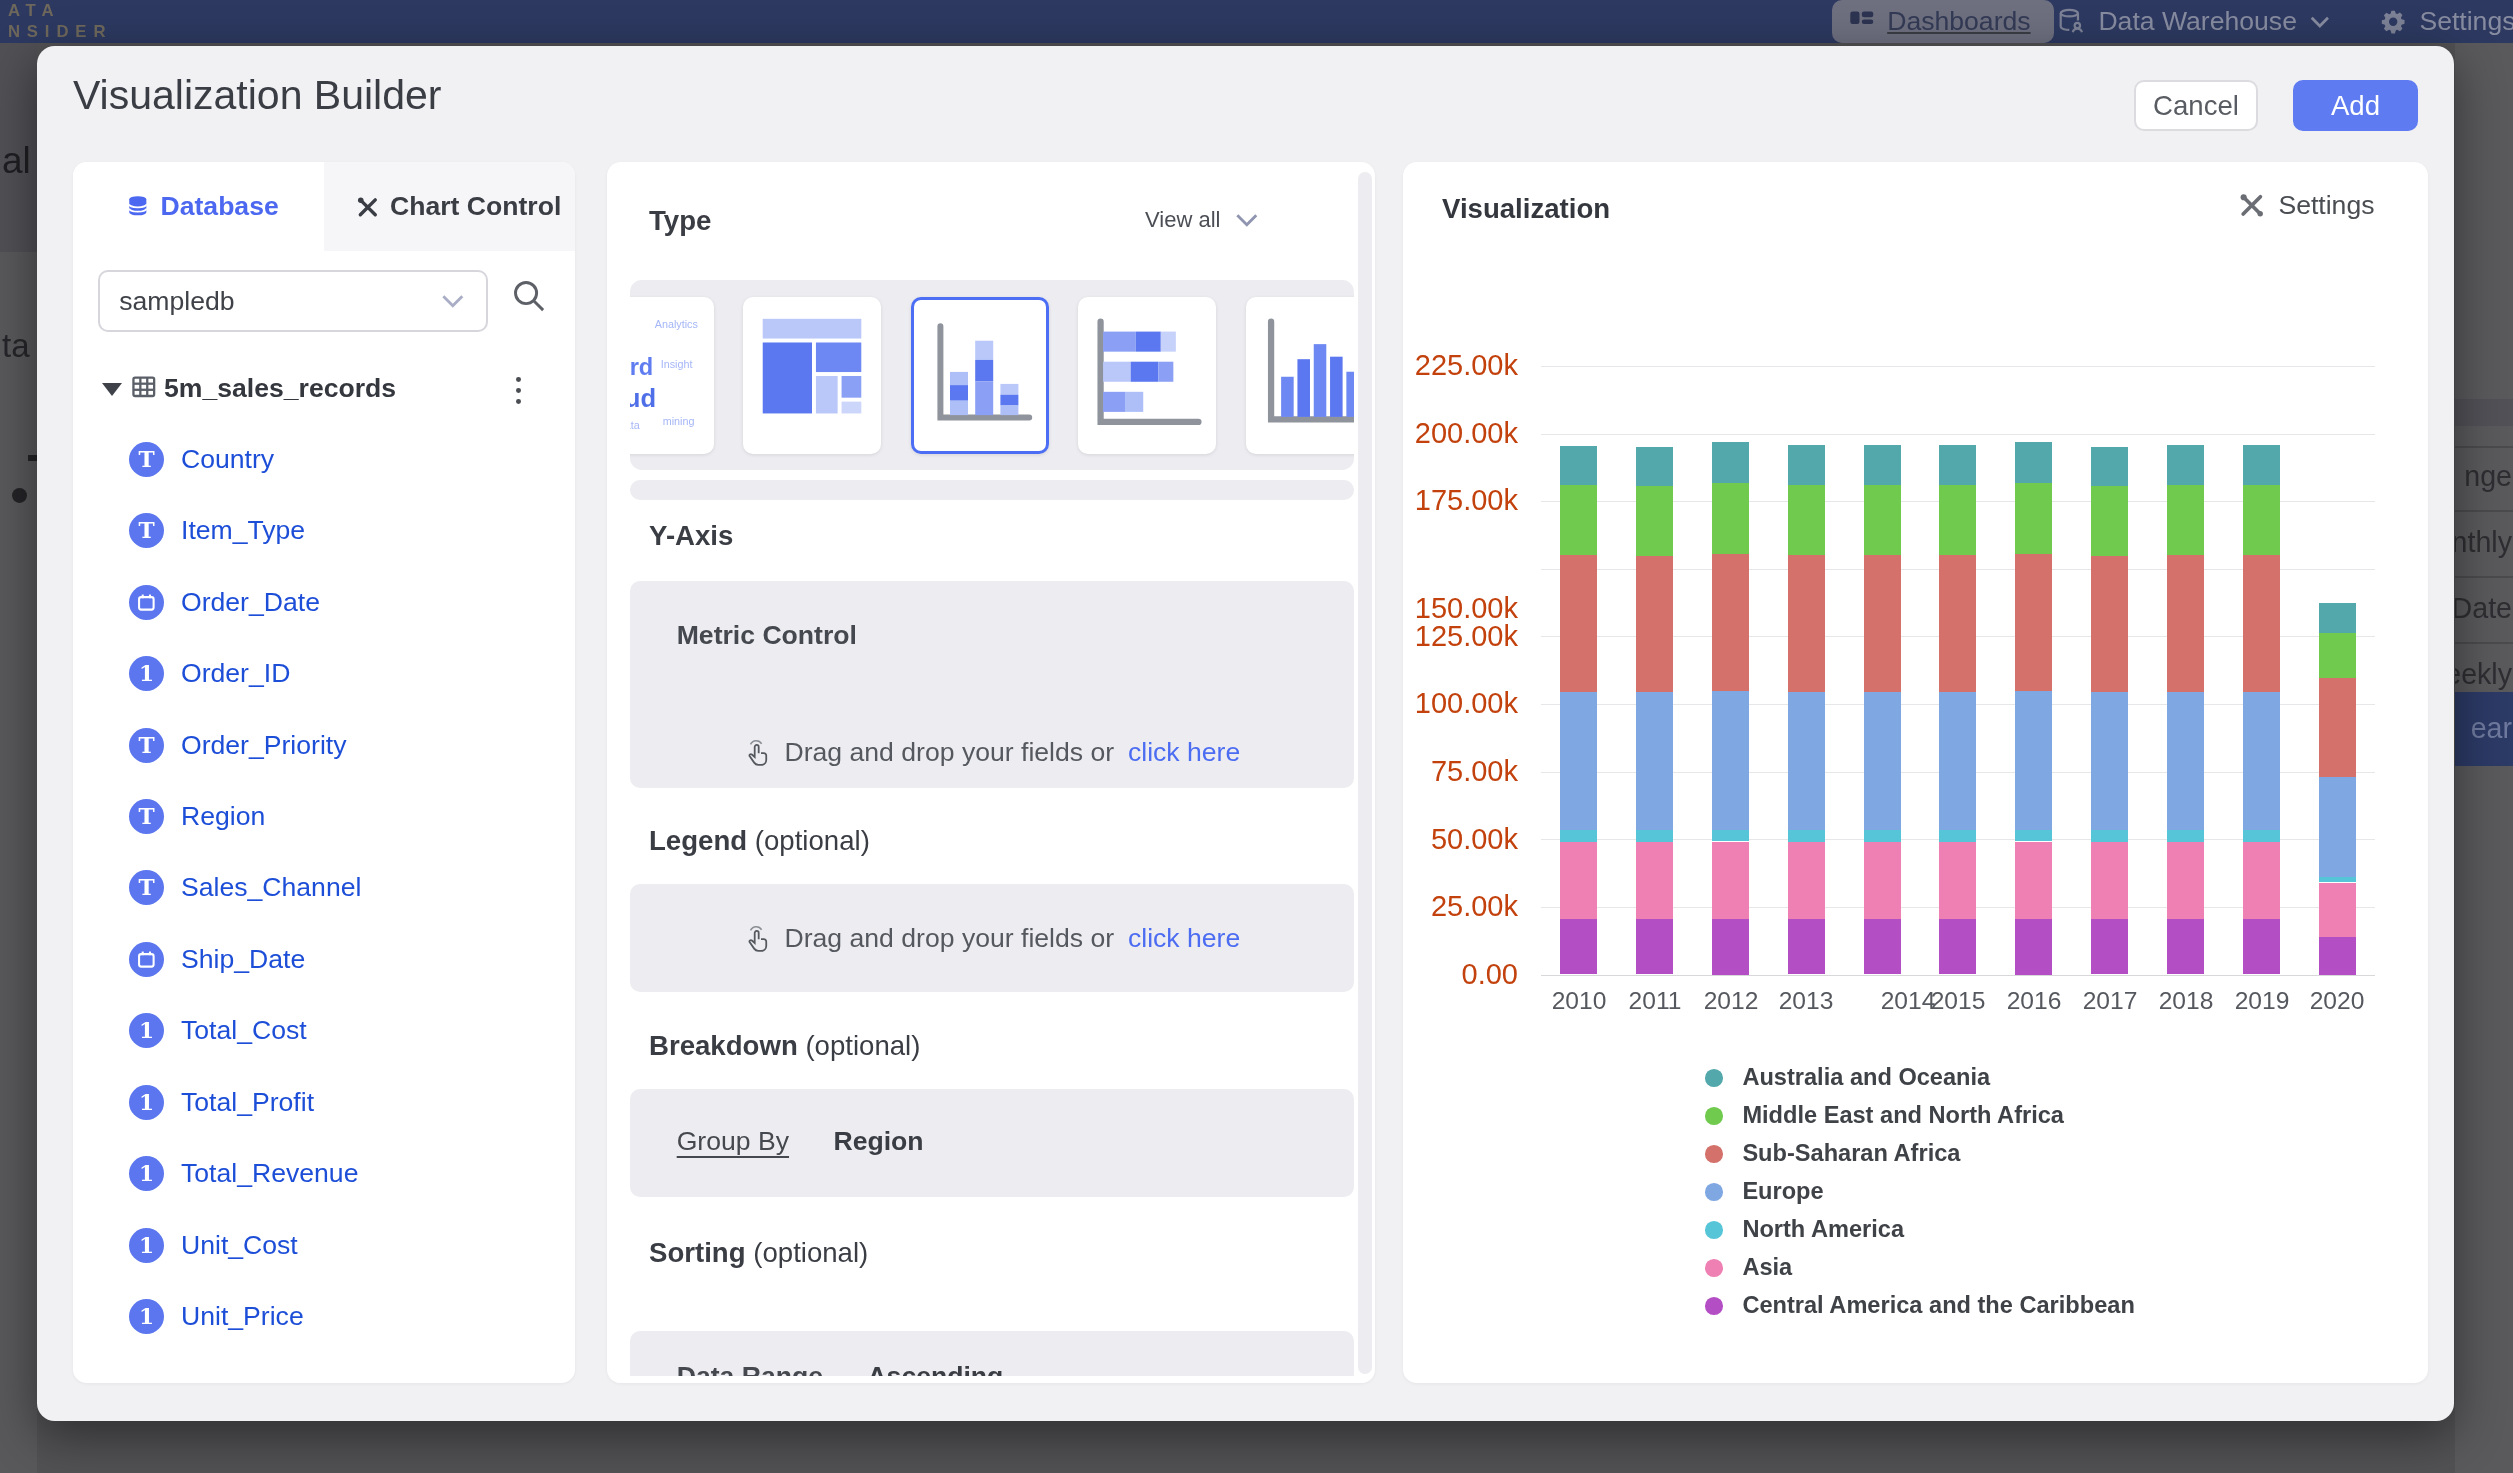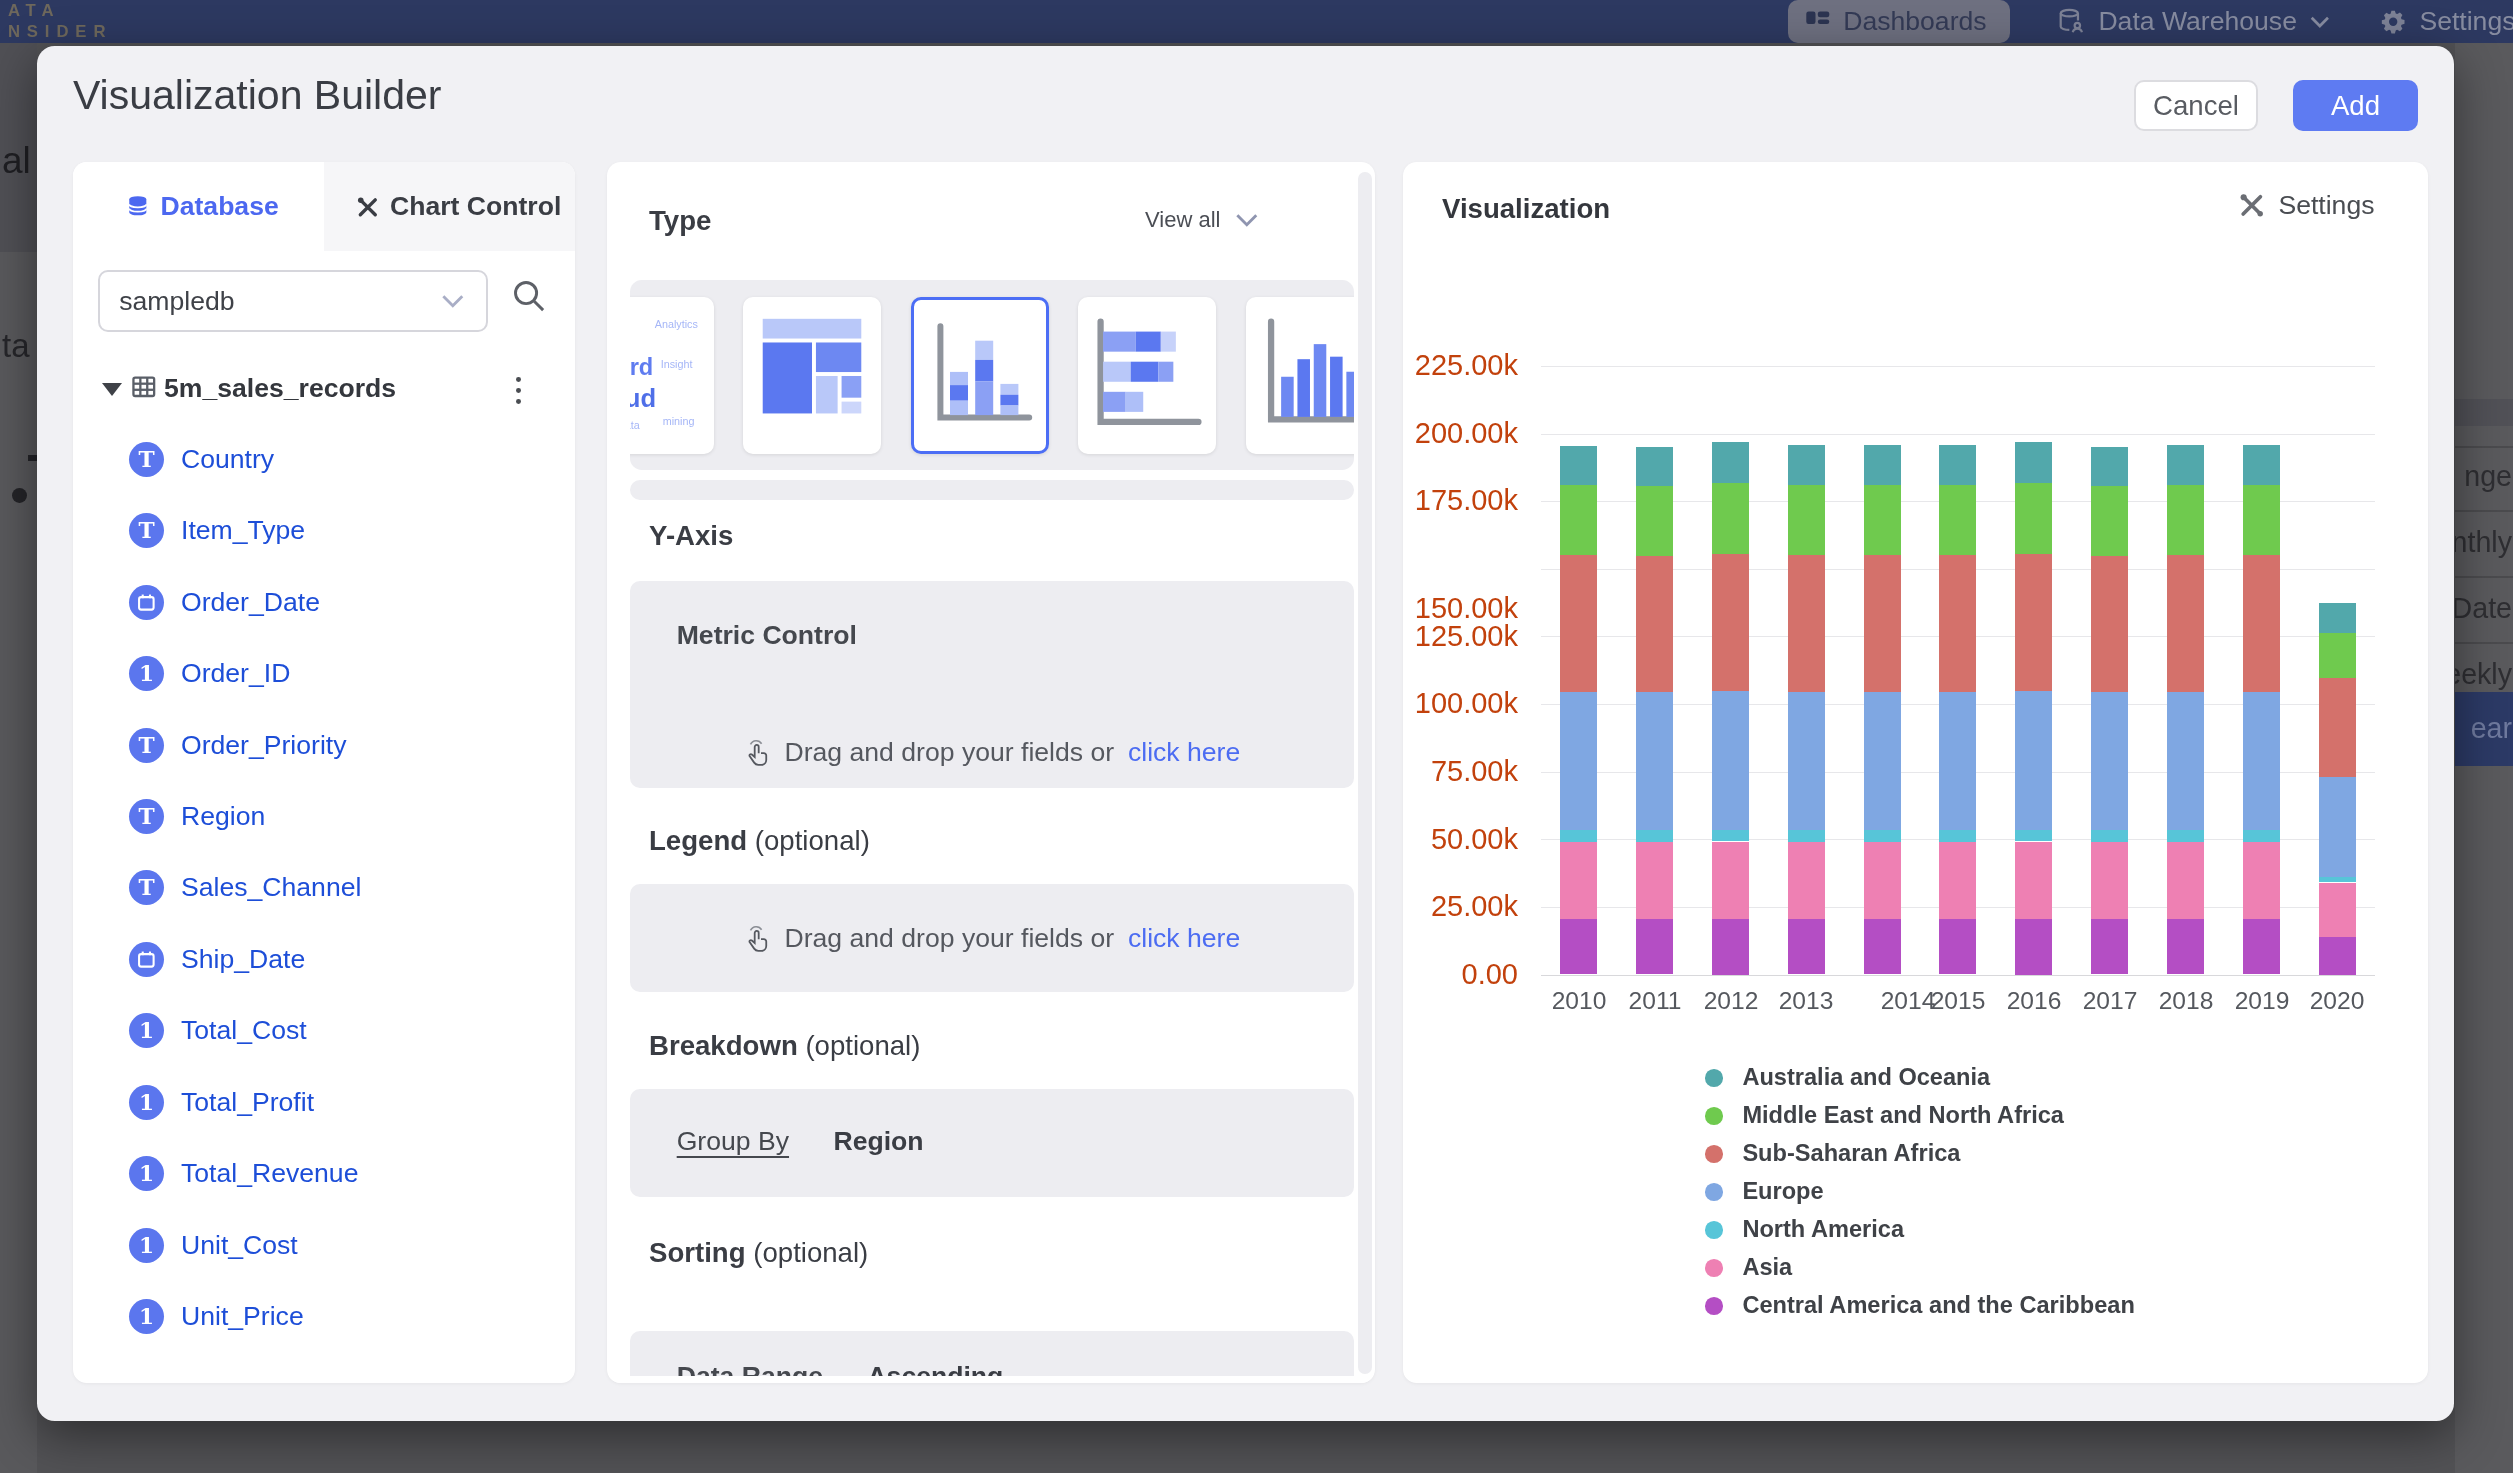--- a/index.html
+++ b/index.html
@@ -1,21 +1,21 @@
 <!DOCTYPE html>
 <html><head>
 <meta charset="utf-8">
 <style>
   html,body{margin:0;padding:0;background:#525255;}
   #screen{position:relative;width:2514px;height:1474px;overflow:hidden;
     font-family:"Liberation Sans",sans-serif;color:#3a3d44;}
   
   #nav{position:absolute;left:0;top:0;width:2514px;height:43px;background:#2d3961;}
   .logo{position:absolute;left:7.9px;top:1px;color:#6e685c;font-size:16.7px;font-weight:700;letter-spacing:6.9px;line-height:20.7px;white-space:nowrap;}
-  .nav-chip{position:absolute;left:1788px;top:0;width:222px;height:43px;background:#6e7080;border-radius:9.9px;display:flex;align-items:center;}
+  .nav-chip{position:absolute;left:1832px;top:0;width:222px;height:43px;background:#6e7080;border-radius:9.9px;display:flex;align-items:center;text-decoration:underline;}
   .nav-chip .lbl{color:#333a55;font-size:26.6px;font-weight:500;margin-left:11.8px;}
   .nav-item{position:absolute;top:0;height:43px;display:flex;align-items:center;color:#878ca0;font-size:26.6px;}
   .bg-left{position:absolute;left:0;top:43px;width:37px;height:1430px;background:#59595c;overflow:hidden;}
   .bg-left .blocktop{position:absolute;left:0;top:0;width:37px;height:209px;background:#505055;}
   .bg-frag{position:absolute;color:#26262a;white-space:nowrap;}
   .bg-right{position:absolute;left:2455px;top:43px;width:59px;height:1430px;background:#5a5a5d;overflow:hidden;}
   .bg-right .band{position:absolute;left:0;top:356px;width:59px;height:26.6px;background:#515157;}
   .menu-frag{position:absolute;right:2px;white-space:nowrap;color:#2e2e32;font-size:28.6px;}
   .menu-div{position:absolute;left:0;width:59px;height:2px;background:#4b4b4e;}
   .menu-sel{position:absolute;left:0;top:649px;width:59px;height:74px;background:#2c3a66;}

